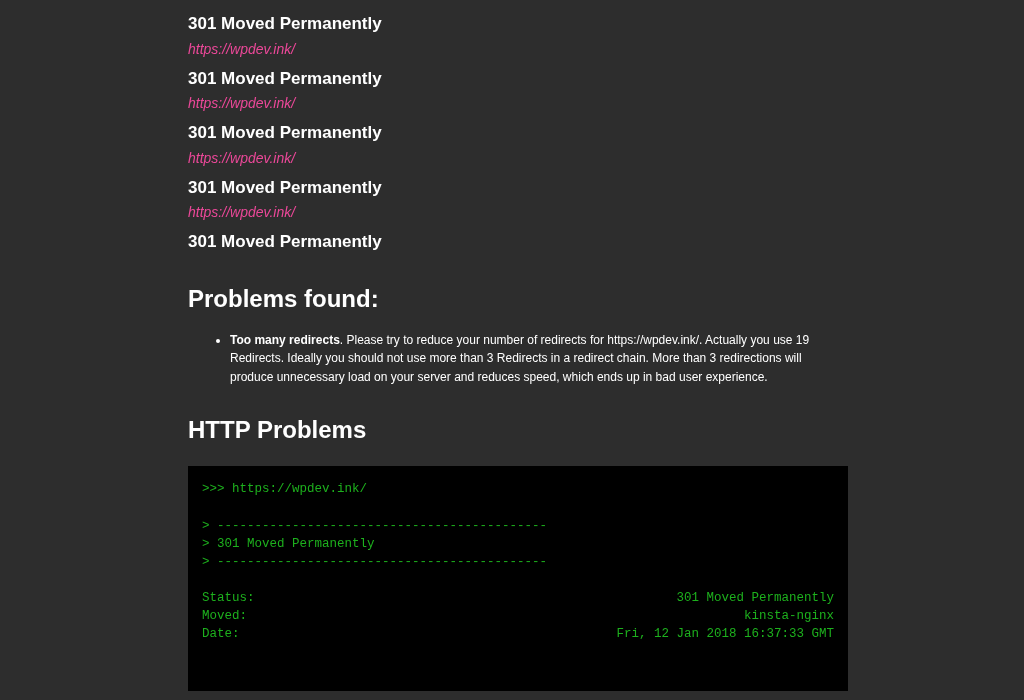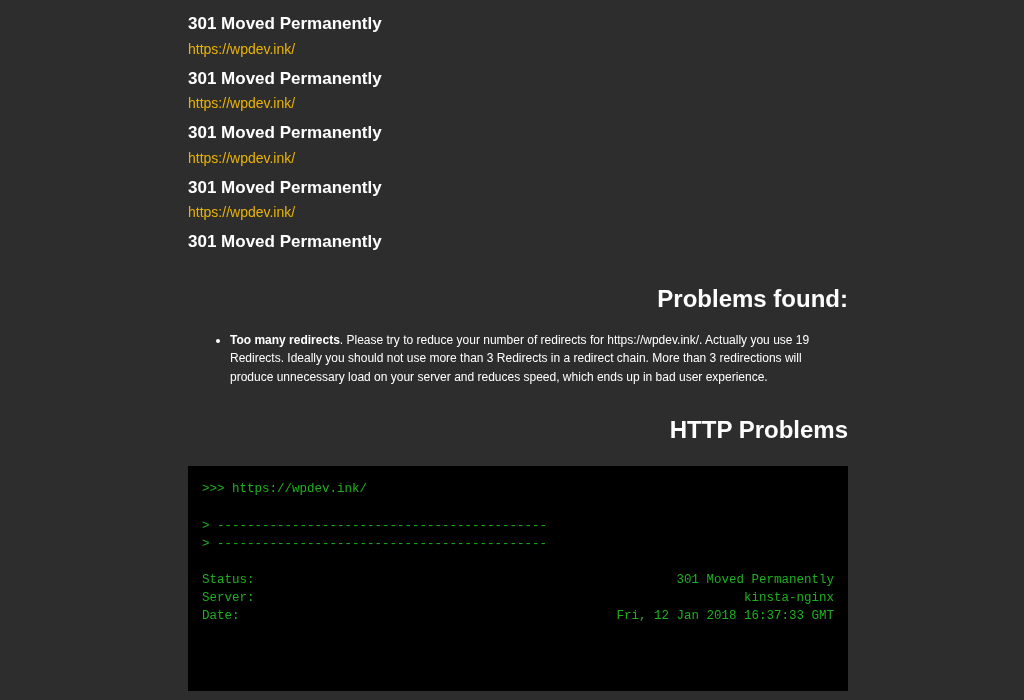--- a/index.html
+++ b/index.html
@@ -18,30 +18,30 @@
     }
     .redirect-status {
       font-weight: bold;
       font-size: 17px;
       color: #ffffff;
       margin-top: 6px;
       margin-bottom: 2px;
     }
     .redirect-url {
       font-size: 14px;
-      color: #eab308;
+      color: #ec4899;
       margin-bottom: 4px;
+      font-style: italic;
     }
     h2 {
       font-size: 24px;
       font-weight: bold;
       color: #ffffff;
       margin-top: 26px;
       margin-bottom: 14px;
-      text-align: right;
     }
     .problems-list {
       list-style: disc;
       padding-left: 42px;
       color: #ffffff;
     }
     .problems-list li {
       font-size: 12px;
       line-height: 1.55;
       color: #ffffff;
@@ -101,29 +101,30 @@
     <li>
       <span class="problem-title">Too many redirects</span><span>. Please try to reduce your number of redirects for https://wpdev.ink/. Actually you use 19 Redirects. Ideally you should not use more than 3 Redirects in a redirect chain. More than 3 redirections will produce unnecessary load on your server and reduces speed, which ends up in bad user experience.</span>
     </li>
   </ul>
 
   <h2>HTTP Problems</h2>
   <div class="headers-box">
     <div>&gt;&gt;&gt; https://wpdev.ink/</div>
     <div>&nbsp;</div>
     <div>&gt; --------------------------------------------</div>
+    <div>&gt; 301 Moved Permanently</div>
     <div>&gt; --------------------------------------------</div>
     <div>&nbsp;</div>
     <div id="header-rows-mount">
         <div class="hdr-row">
           <span class="hdr-key">Status:</span>
           <span>301 Moved Permanently</span>
         </div>
         <div class="hdr-row">
-          <span class="hdr-key">Server:</span>
+          <span class="hdr-key">Moved:</span>
           <span>kinsta-nginx</span>
         </div>
         <div class="hdr-row">
           <span class="hdr-key">Date:</span>
           <span>Fri, 12 Jan 2018 16:37:33 GMT</span>
         </div>
       </div>
   </div>
 
 </div>

